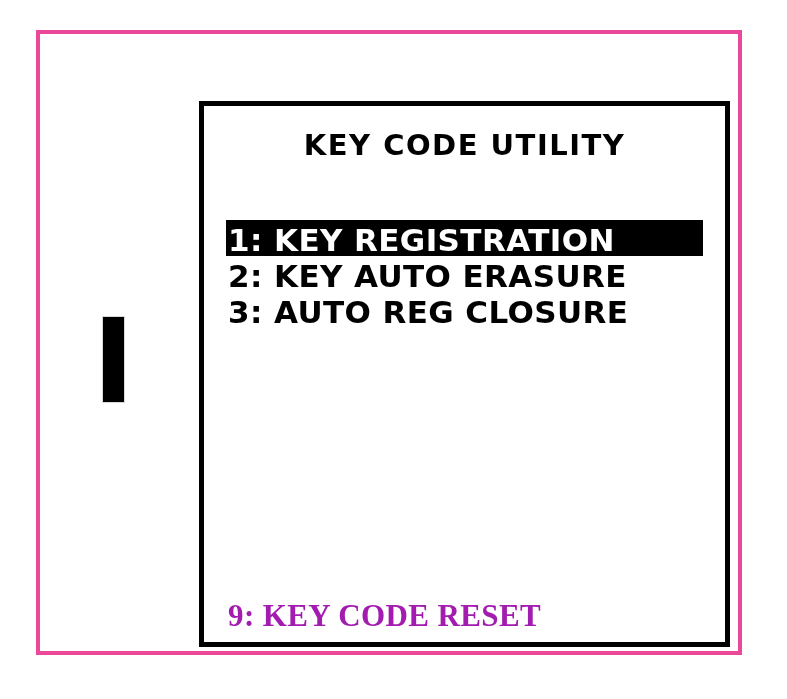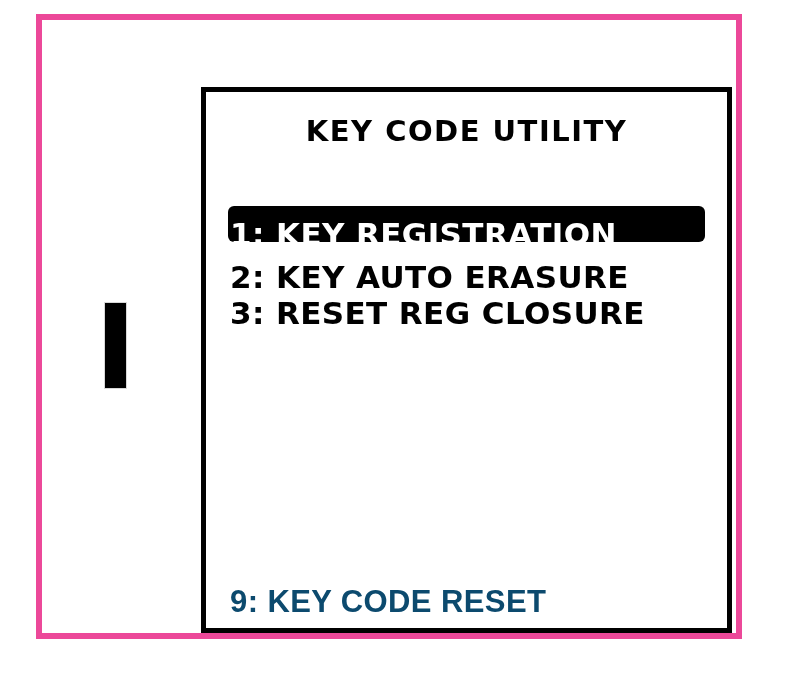--- a/index.html
+++ b/index.html
@@ -15,25 +15,25 @@
     position: relative;
     overflow: hidden;
     font-family: "DejaVu Sans", sans-serif;
     -webkit-font-smoothing: none;
   }
 
   
   .device-frame {
     position: absolute;
     left: 36px;
-    top: 14px;
+    top: 30px;
     width: 706px;
     height: 625px;
     box-sizing: border-box;
-    border: 6px solid #ec4899;
+    border: 4px solid #ec4899;
     background: #ffffff;
   }
 
   
   .edge-indicator {
     position: absolute;
     left: 63px;
     top: 283px;
     width: 21px;
     height: 85px;
@@ -87,46 +87,45 @@
     font-family: "DejaVu Sans", sans-serif;
     font-size: 31px;
     font-weight: bold;
     letter-spacing: 0.4px;
     color: #000000;
     line-height: 40px;
     height: 36px;
     white-space: nowrap;
     display: block;
     background: transparent;
-    padding: 8px 2px;
+    padding: 0 2px;
     box-sizing: border-box;
-    border-radius: 6px;
   }
 
   .menu-row.selected {
     background: #000000;
     color: #ffffff;
     display: inline-block;
     width: 100%;
   }
 
   
   .menu-footer {
     margin-top: auto;
     padding-left: 24px;
     padding-right: 22px;
     padding-bottom: 6px;
   }
 
   .footer-row {
-    font-family: Liberation Sans, sans-serif;
+    font-family: Liberation Serif, serif;
     font-size: 31px;
     font-weight: bold;
     letter-spacing: 0.4px;
-    color: #0c4a6e;
+    color: #a21caf;
     line-height: 40px;
     white-space: nowrap;
   }
 </style>
 </head>
 <body>
 
 <div class="device-frame">
 
   <div class="edge-indicator"></div>
@@ -140,21 +139,21 @@
 
         <div>
           <span class="menu-row selected">1: KEY REGISTRATION</span>
         </div>
 
         <div>
           <span class="menu-row">2: KEY AUTO ERASURE</span>
         </div>
 
         <div>
-          <span class="menu-row">3: RESET REG CLOSURE</span>
+          <span class="menu-row">3: AUTO REG CLOSURE</span>
         </div>
 
       </div>
 
       <div class="menu-footer">
         <div class="footer-row">9: KEY CODE RESET</div>
       </div>
 
     </div>
   </div>

